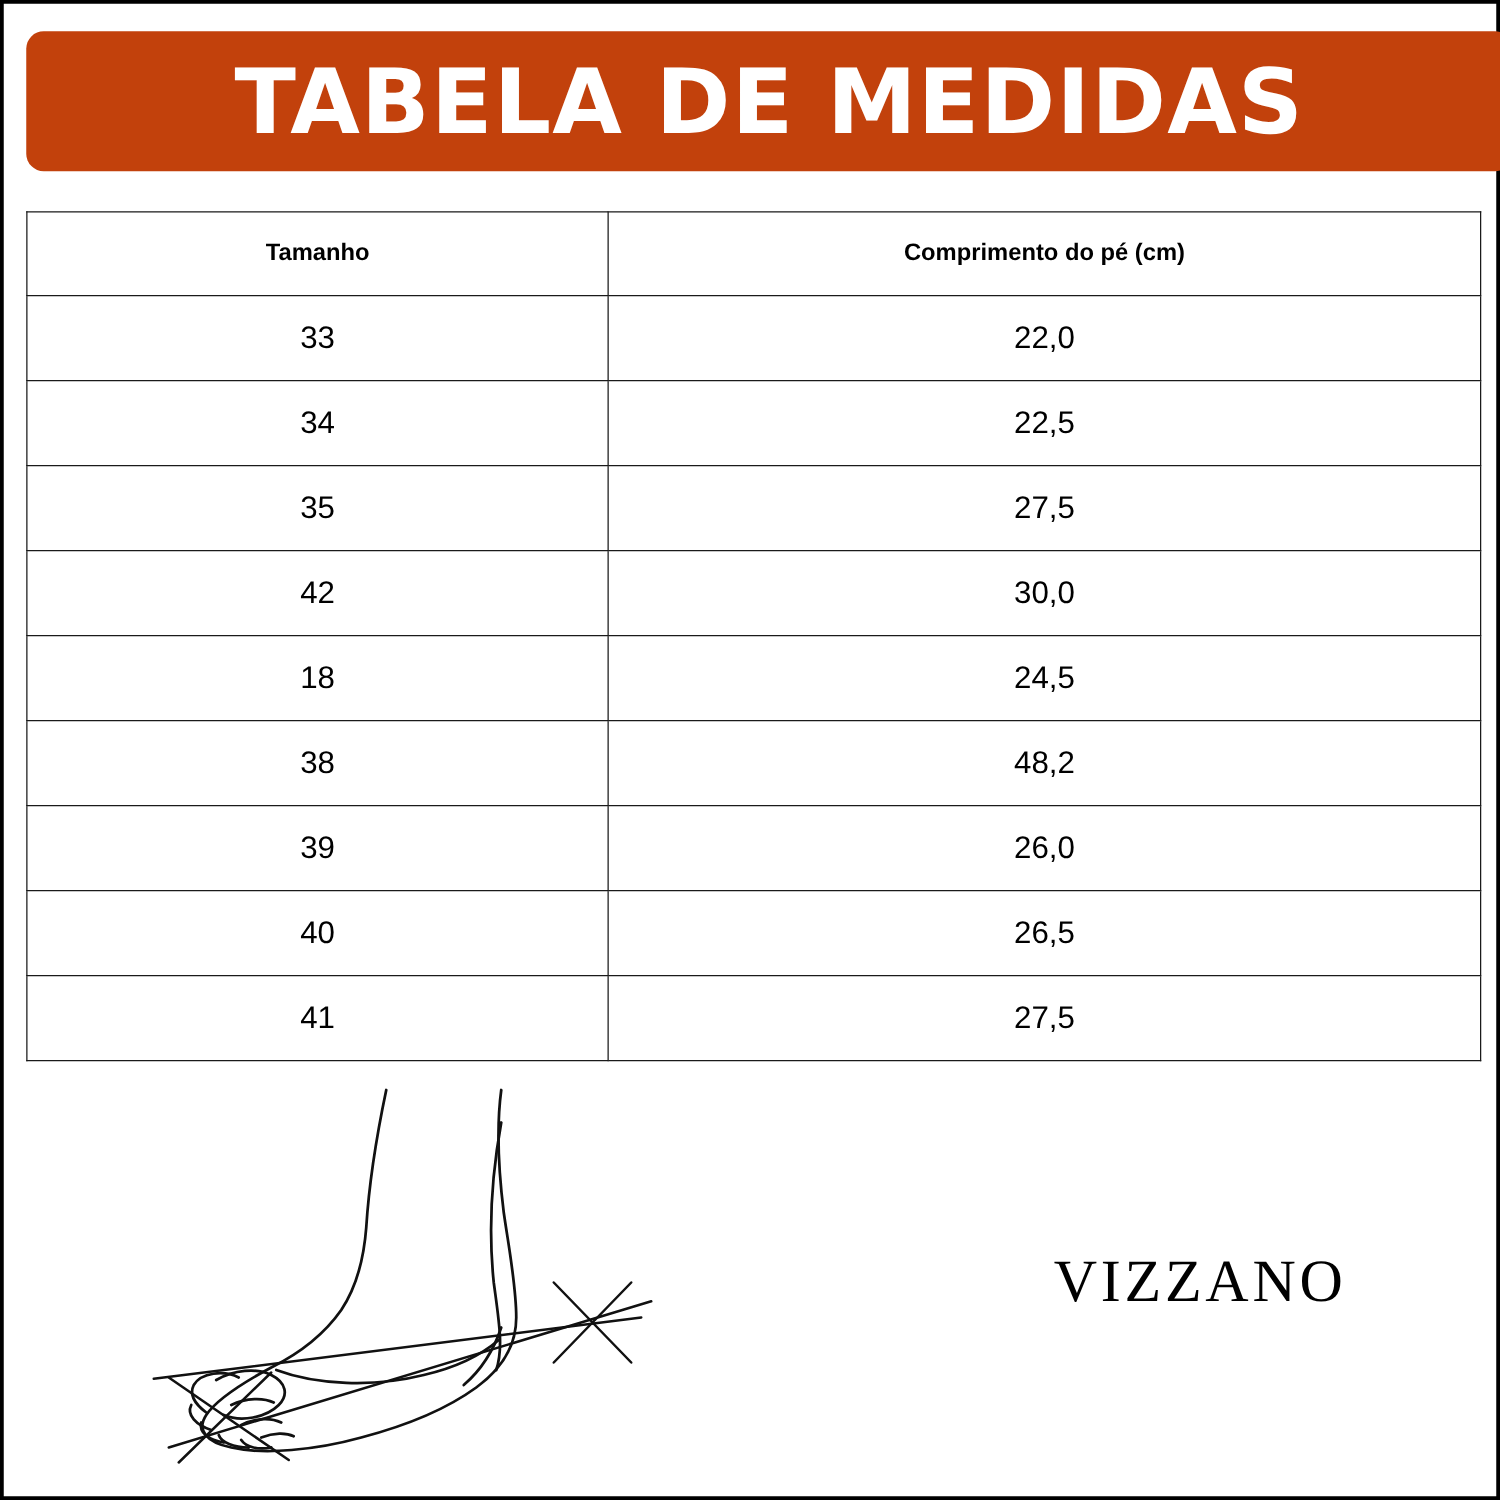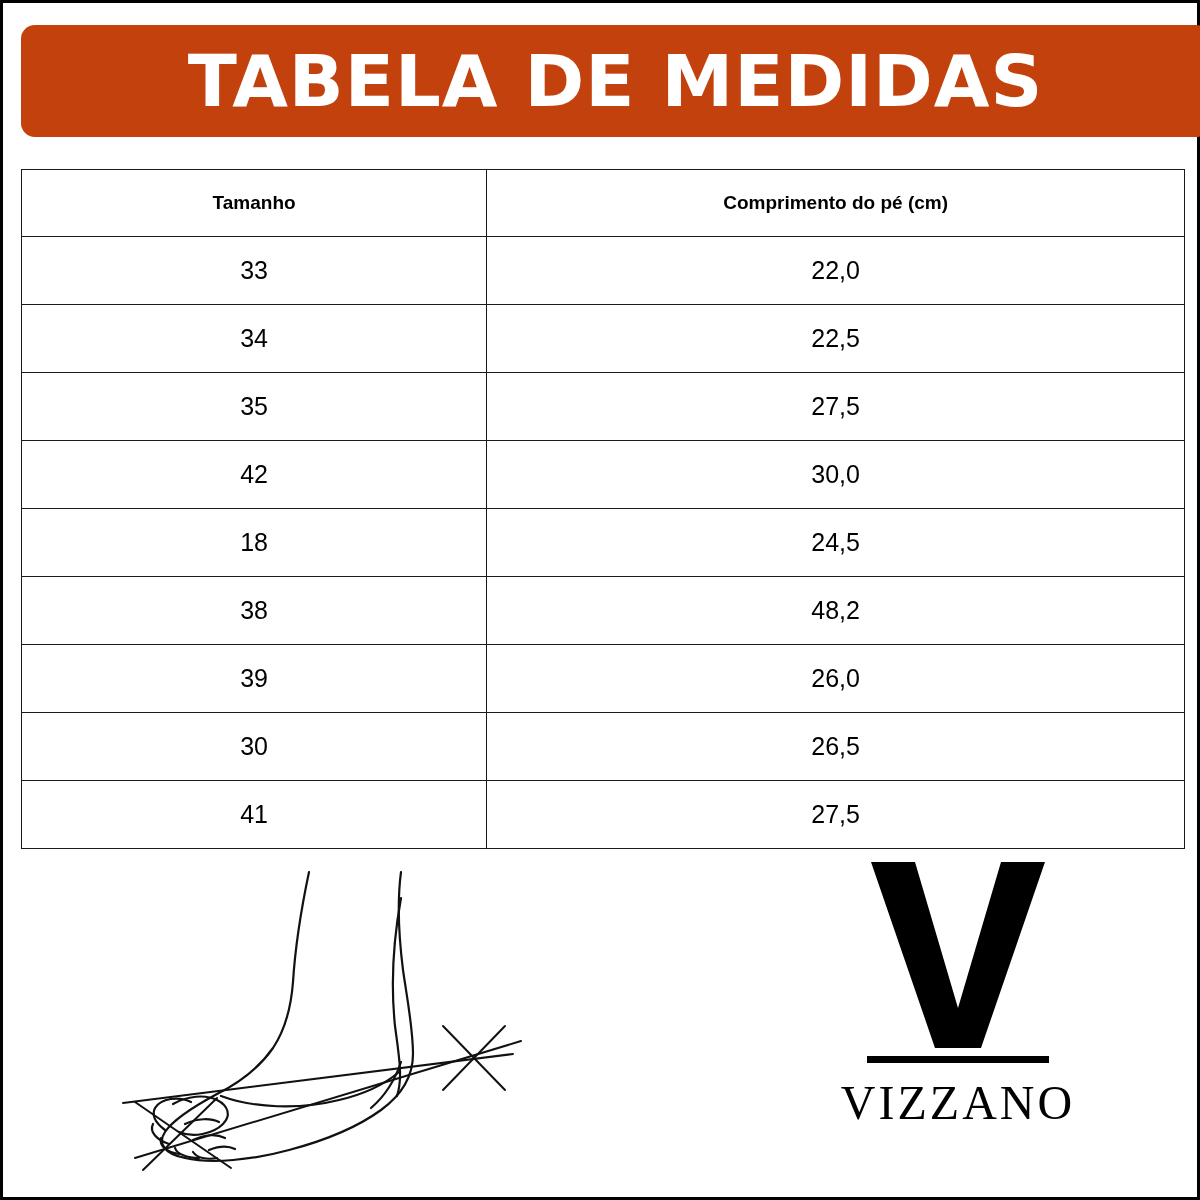--- a/index.html
+++ b/index.html
@@ -84,21 +84,21 @@
   }
 
   
   .brand {
     position: absolute;
     left: 840px;
     top: 855px;
     width: 230px;
     height: 320px;
     display: flex;
-    flex-direction: column;
+    flex-direction: row;
     align-items: center;
     justify-content: flex-start;
   }
   .brand-v {
     width: 190px;
     height: 190px;
     display: block;
   }
   .brand-rule {
     width: 182px;
@@ -158,21 +158,21 @@
       </tr>
       <tr>
         <td>38</td>
         <td>48,2</td>
       </tr>
       <tr>
         <td>39</td>
         <td>26,0</td>
       </tr>
       <tr>
-        <td>30</td>
+        <td>40</td>
         <td>26,5</td>
       </tr>
       <tr>
         <td>41</td>
         <td>27,5</td>
       </tr>
     </tbody>
   </table>
 
   <div class="foot-art">

